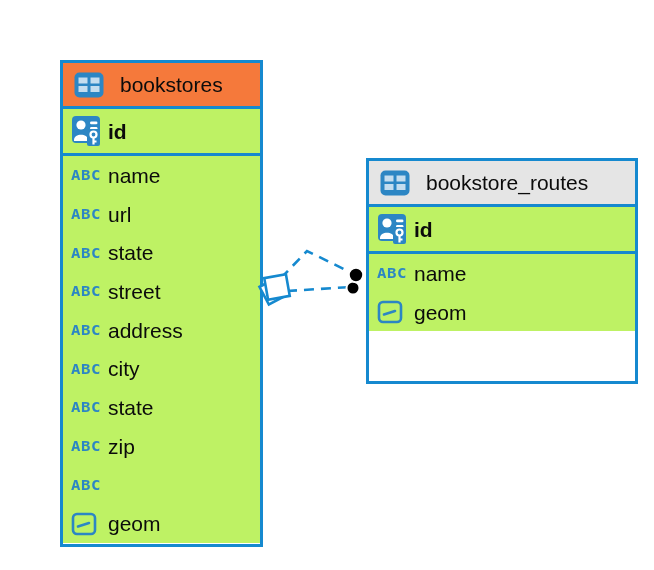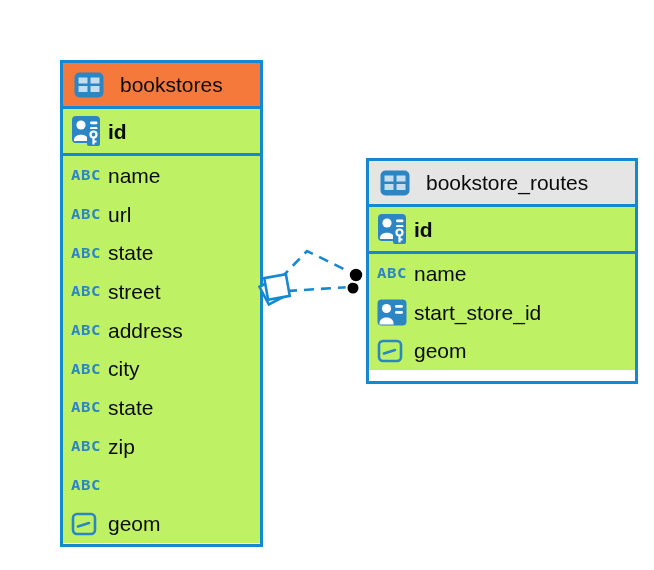--- a/index.html
+++ b/index.html
@@ -171,32 +171,20 @@
               <path d="M22.5,22.5 L22.5,29.5 M22.5,26.5 L25.5,26.5" stroke="#fff" stroke-width="2.2" fill="none"></path>
             </svg>
           </span>
           <span class="clabel">id</span>
         </div>
         <div class="row">
           <span class="islot">
             <span class="abc">ABC</span>
           </span>
           <span class="clabel">name</span>
-        </div>
-        <div class="row">
-          <span class="islot">
-            <svg width="30" height="27" viewBox="0 0 30 27">
-              <rect x="0.5" y="0.5" width="29" height="26" rx="4" fill="#2C86C4"></rect>
-              <circle cx="9.5" cy="9.5" r="4.6" fill="#fff"></circle>
-              <path d="M2.5,24 c0,-7.5 14,-7.5 14,0 l0,1.5 l-14,0 z" fill="#fff"></path>
-              <rect x="18" y="6" width="8" height="2.8" rx="1.4" fill="#fff"></rect>
-              <rect x="18" y="12" width="8" height="2.8" rx="1.4" fill="#fff"></rect>
-            </svg>
-          </span>
-          <span class="clabel">start_store_id</span>
         </div>
         <div class="row">
           <span class="islot">
             <svg width="26" height="24" viewBox="0 0 26 24">
               <rect x="2" y="2" width="22" height="20" rx="4" fill="none" stroke="#2C86C4" stroke-width="2.6"></rect>
               <path d="M7,14.5 L18,11" stroke="#2C86C4" stroke-width="2.6" stroke-linecap="round" fill="none"></path>
             </svg>
           </span>
           <span class="clabel">geom</span>
         </div>

